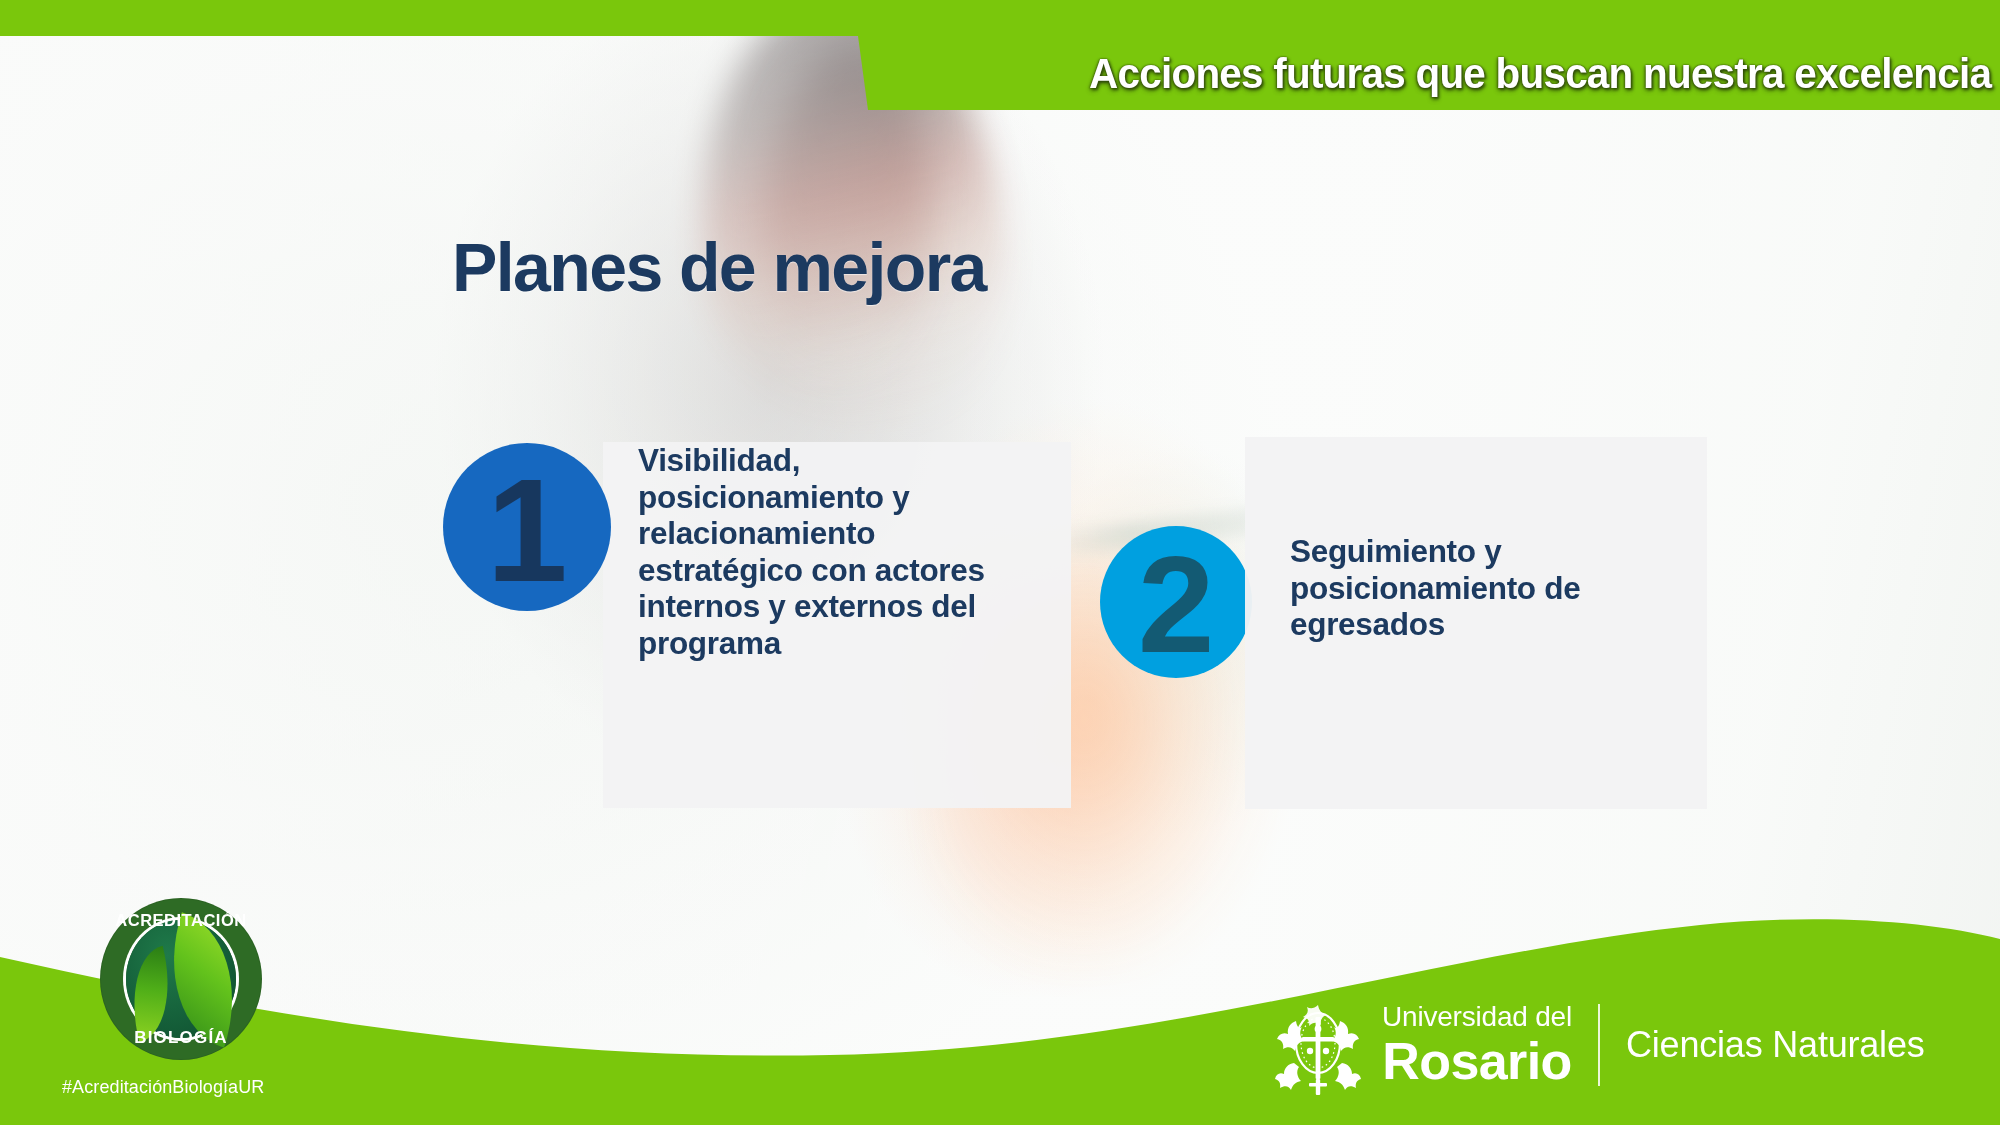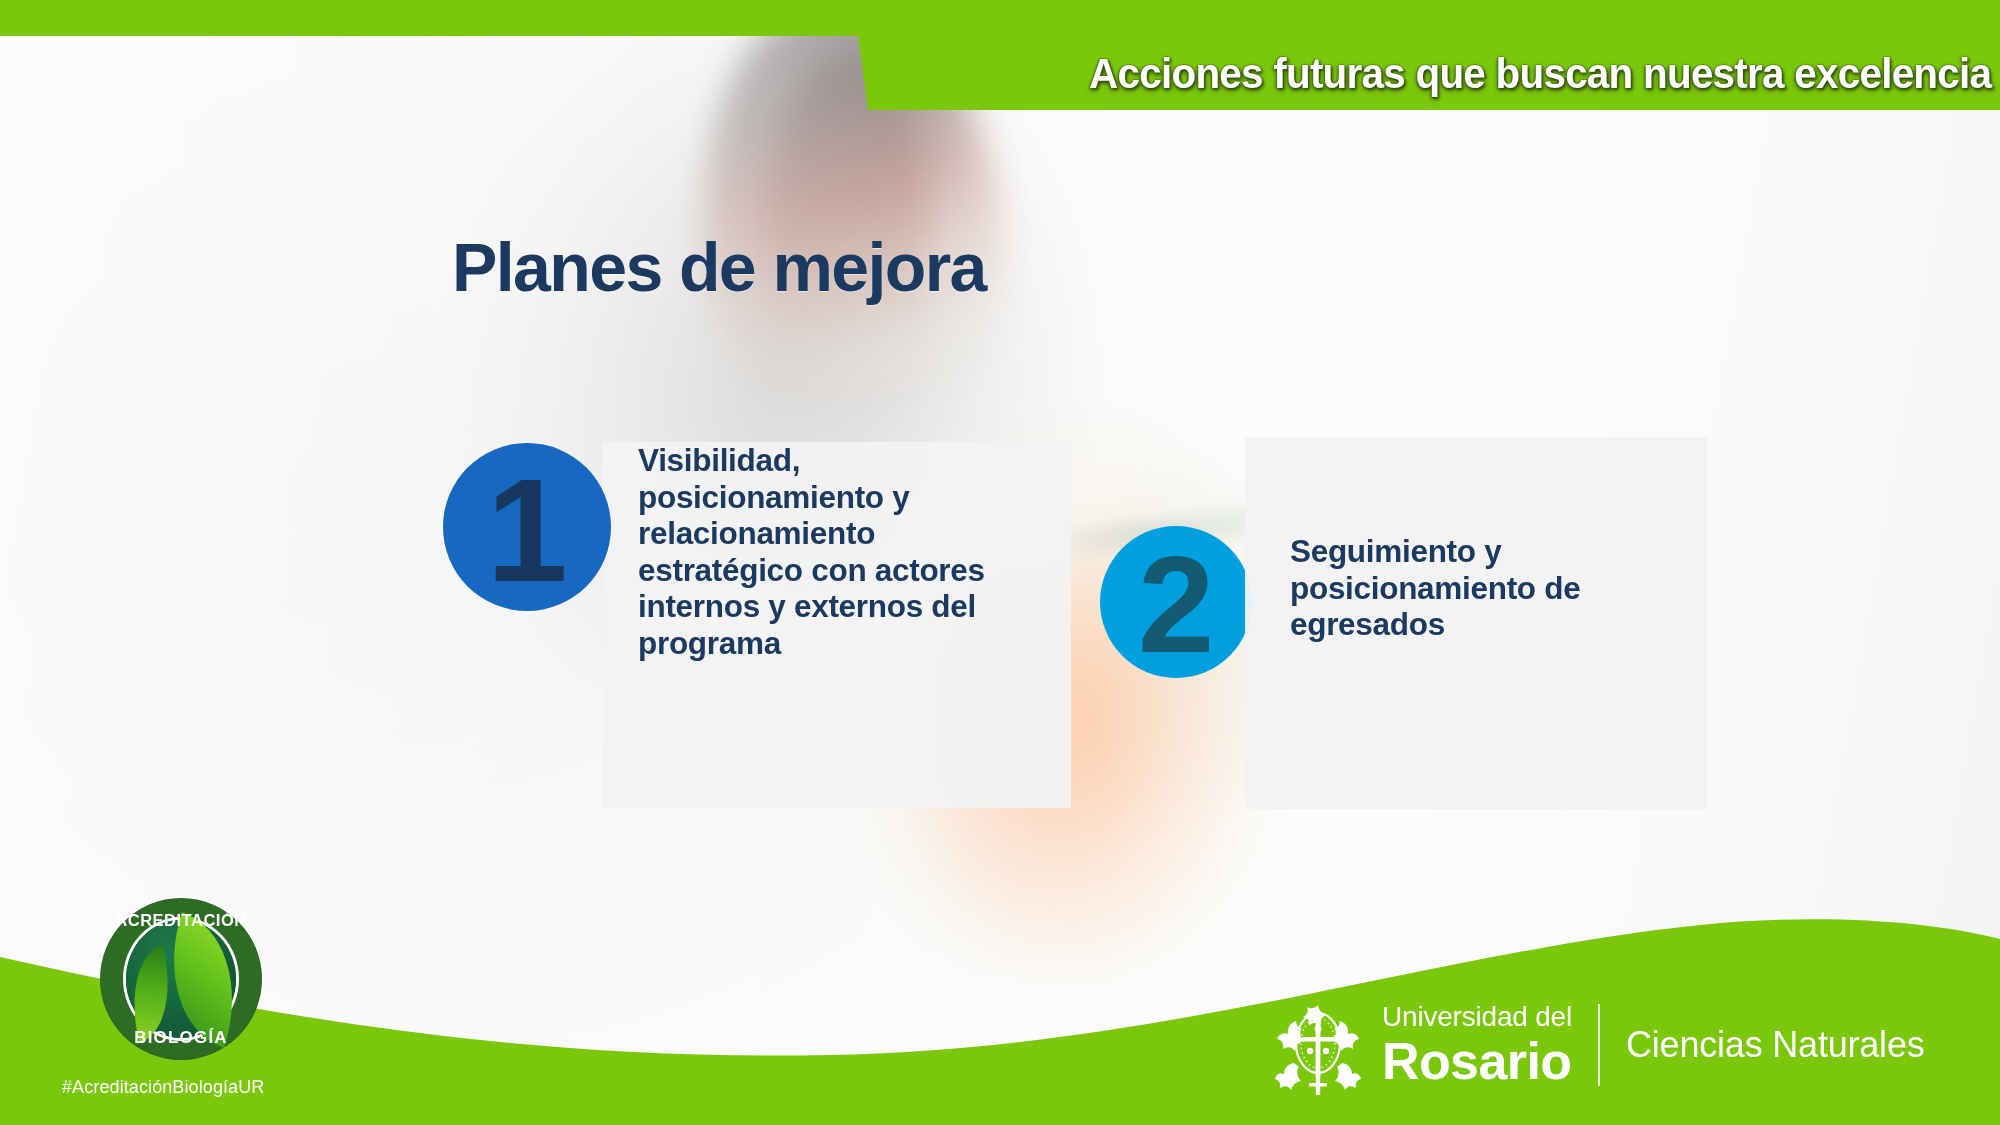--- a/index.html
+++ b/index.html
@@ -246,21 +246,21 @@
     height: 110px;
     color: #ffffff;
   }
   .ur-crest {
     width: 92px; height: 108px;
     margin-right: 18px;
     flex: none;
   }
   .ur-name { line-height: 1; }
   .ur-name .l1 { font-size: 28px; letter-spacing: -0.2px; }
-  .ur-name .l2 { font-size: 52px; font-weight: bold; letter-spacing: -0.6px; margin-top: 4px; }
+  .ur-name .l2 { font-size: 52px; font-weight: bold; letter-spacing: -0.6px; margin-top: 4px; text-align: center; }
   .ur-divider {
     width: 2px; height: 82px;
     background: rgba(255,255,255,0.85);
     margin: 0 26px;
     flex: none;
   }
   .ur-fac { line-height: 1.18; font-size: 36px; letter-spacing: -0.2px; }
 </style>
 </head>
 <body>

